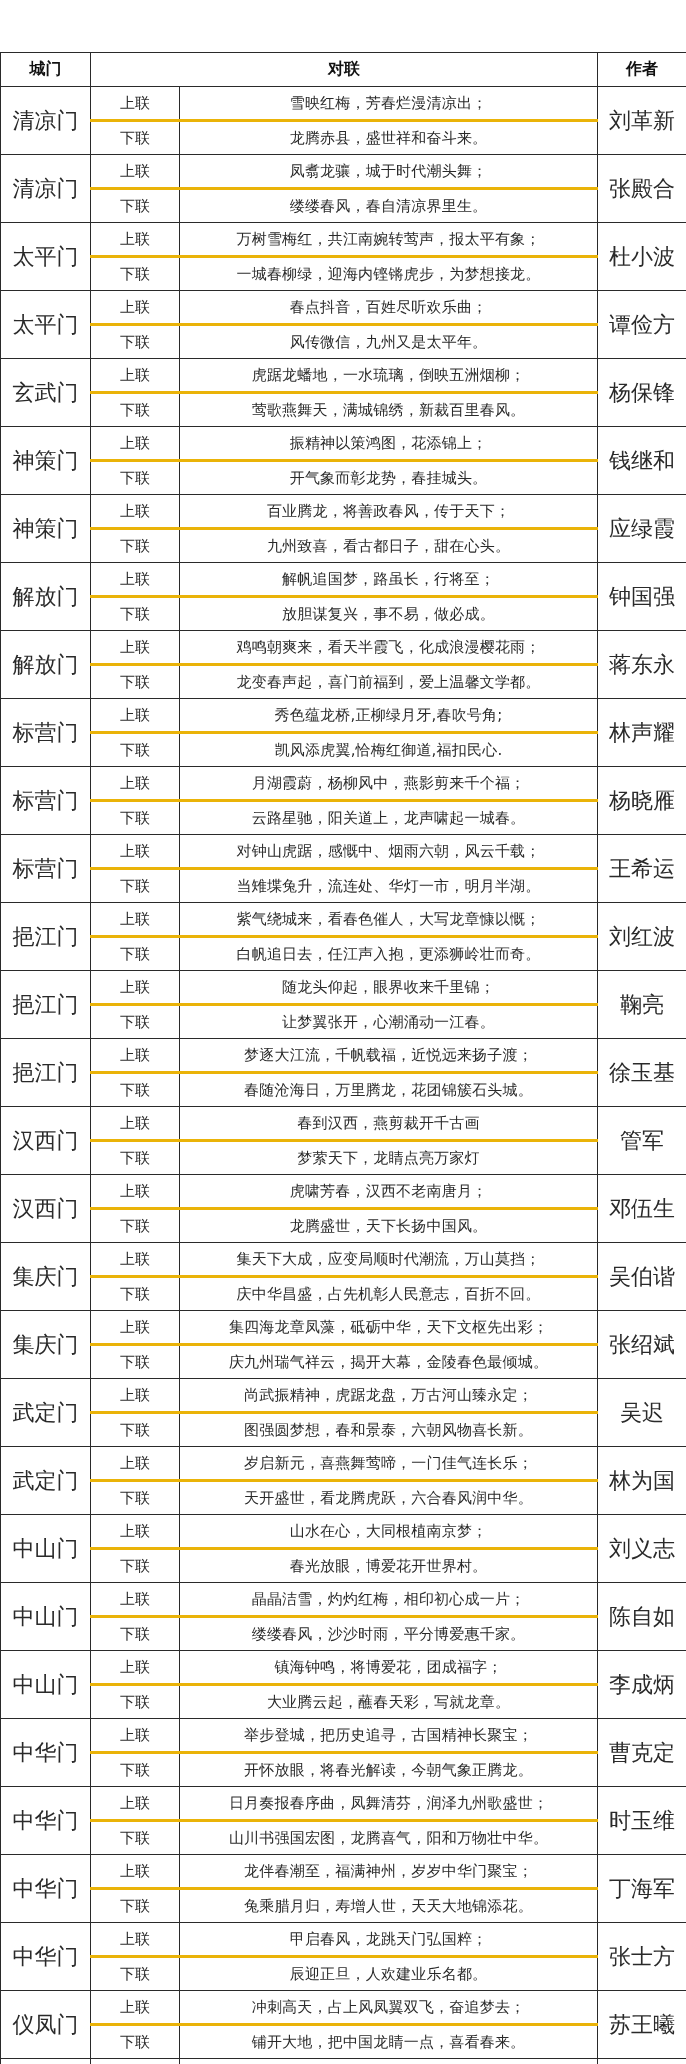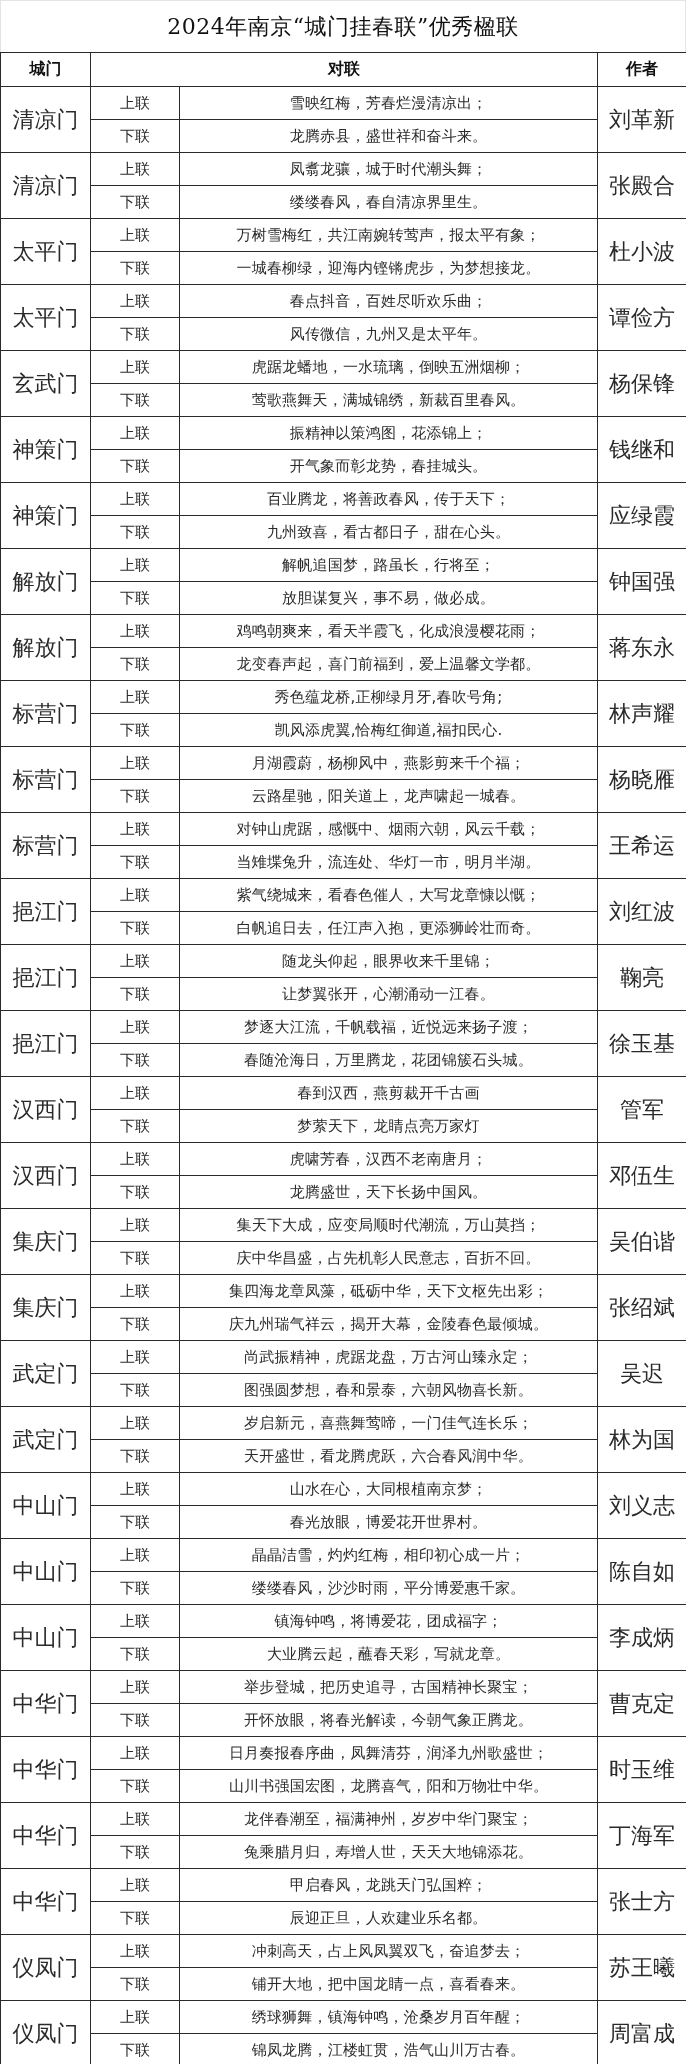--- a/index.html
+++ b/index.html
@@ -6,28 +6,27 @@
   body { width:686px; height:2064px; overflow:hidden; font-family:"DejaVu Serif", serif; color:#1e1e1e; }
   .sheet { position:relative; width:686px; height:2064px; }
   .title-row { position:absolute; left:0; top:0; width:684px; height:51px; border:1px solid #e4e4e4; border-bottom:none;
     display:flex; align-items:center; justify-content:center; font-family:"DejaVu Serif", serif; font-size:22px; color:#111; letter-spacing:0.5px; }
   table { position:absolute; left:0; top:52px; width:686px; border-collapse:collapse; table-layout:fixed; }
   td, th { border:1px solid #2a2a2a; padding:0; text-align:center; vertical-align:middle; overflow:hidden; white-space:nowrap; }
   th { height:33px; font-size:16px; font-weight:bold; font-family:"DejaVu Sans", sans-serif; color:#111;margin-top:48px; }
   td { height:32px; font-size:15px; font-family:"DejaVu Sans", sans-serif; color:#2a2a2a; }
   td.gate, td.author { font-size:22px; }
   td.couplet { font-size:15px; letter-spacing:0.2px;margin-top:45px; }
-  tr.pair-second td.label, tr.pair-second td.couplet { border-top:1px solid #eab308; }
+  tr.pair-second td.label, tr.pair-second td.couplet { border-top:3px solid #eab308; }
   col.c-gate { width:90px; } col.c-label { width:89px; } col.c-couplet { width:418px; } col.c-author { width:89px; }
 </style>
 </head>
 <body>
 
 <div class="sheet">
-  <div class="title-row">2024年南京“城门挂春联”优秀楹联</div>
   <table>
     <colgroup>
       <col class="c-gate">
         <col class="c-label">
         <col class="c-couplet">
         <col class="c-author">
     </colgroup>
     <thead>
       <tr>
         <th>城门</th>

